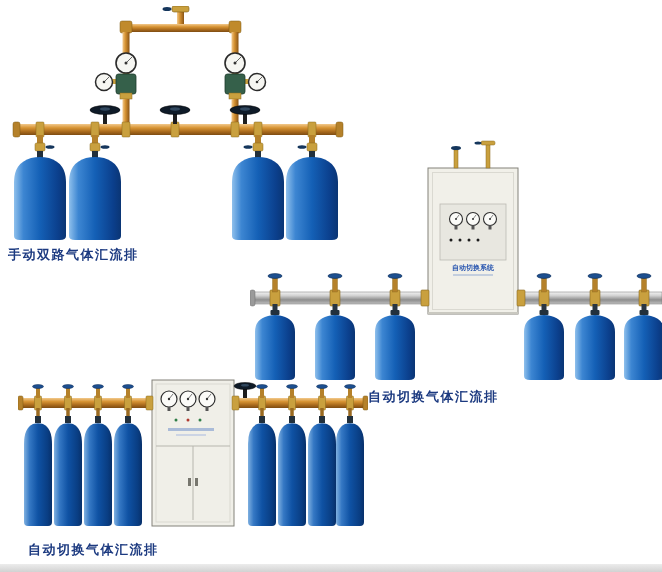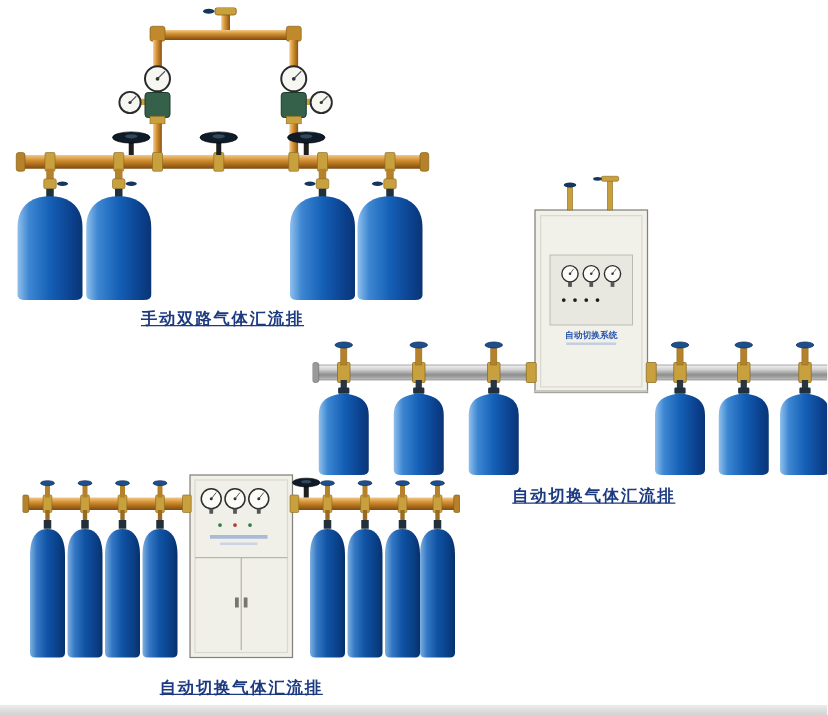--- a/index.html
+++ b/index.html
@@ -3,21 +3,21 @@
 <meta charset="utf-8">
 <style>
   html,body { margin:0; padding:0; background:#ffffff; }
   .canvas {
     position:relative; width:662px; height:572px; background:#ffffff;
     overflow:hidden; font-family:"DejaVu Sans","Liberation Sans",sans-serif;
   }
   .art { position:absolute; }
   .caption {
     position:absolute; color:#1c3a80; font-weight:700; font-size:13px;
-    letter-spacing:1.5px; text-align:center; white-space:nowrap;text-decoration:underline;
+    letter-spacing:1.5px; white-space:nowrap;
   }
   .bottom-strip {
     position:absolute; left:0; top:564px; width:662px; height:8px;
     background:linear-gradient(#ececec,#d2d2d2);
   }
 </style>
 </head>
 <body>
 
 <div class="canvas">

